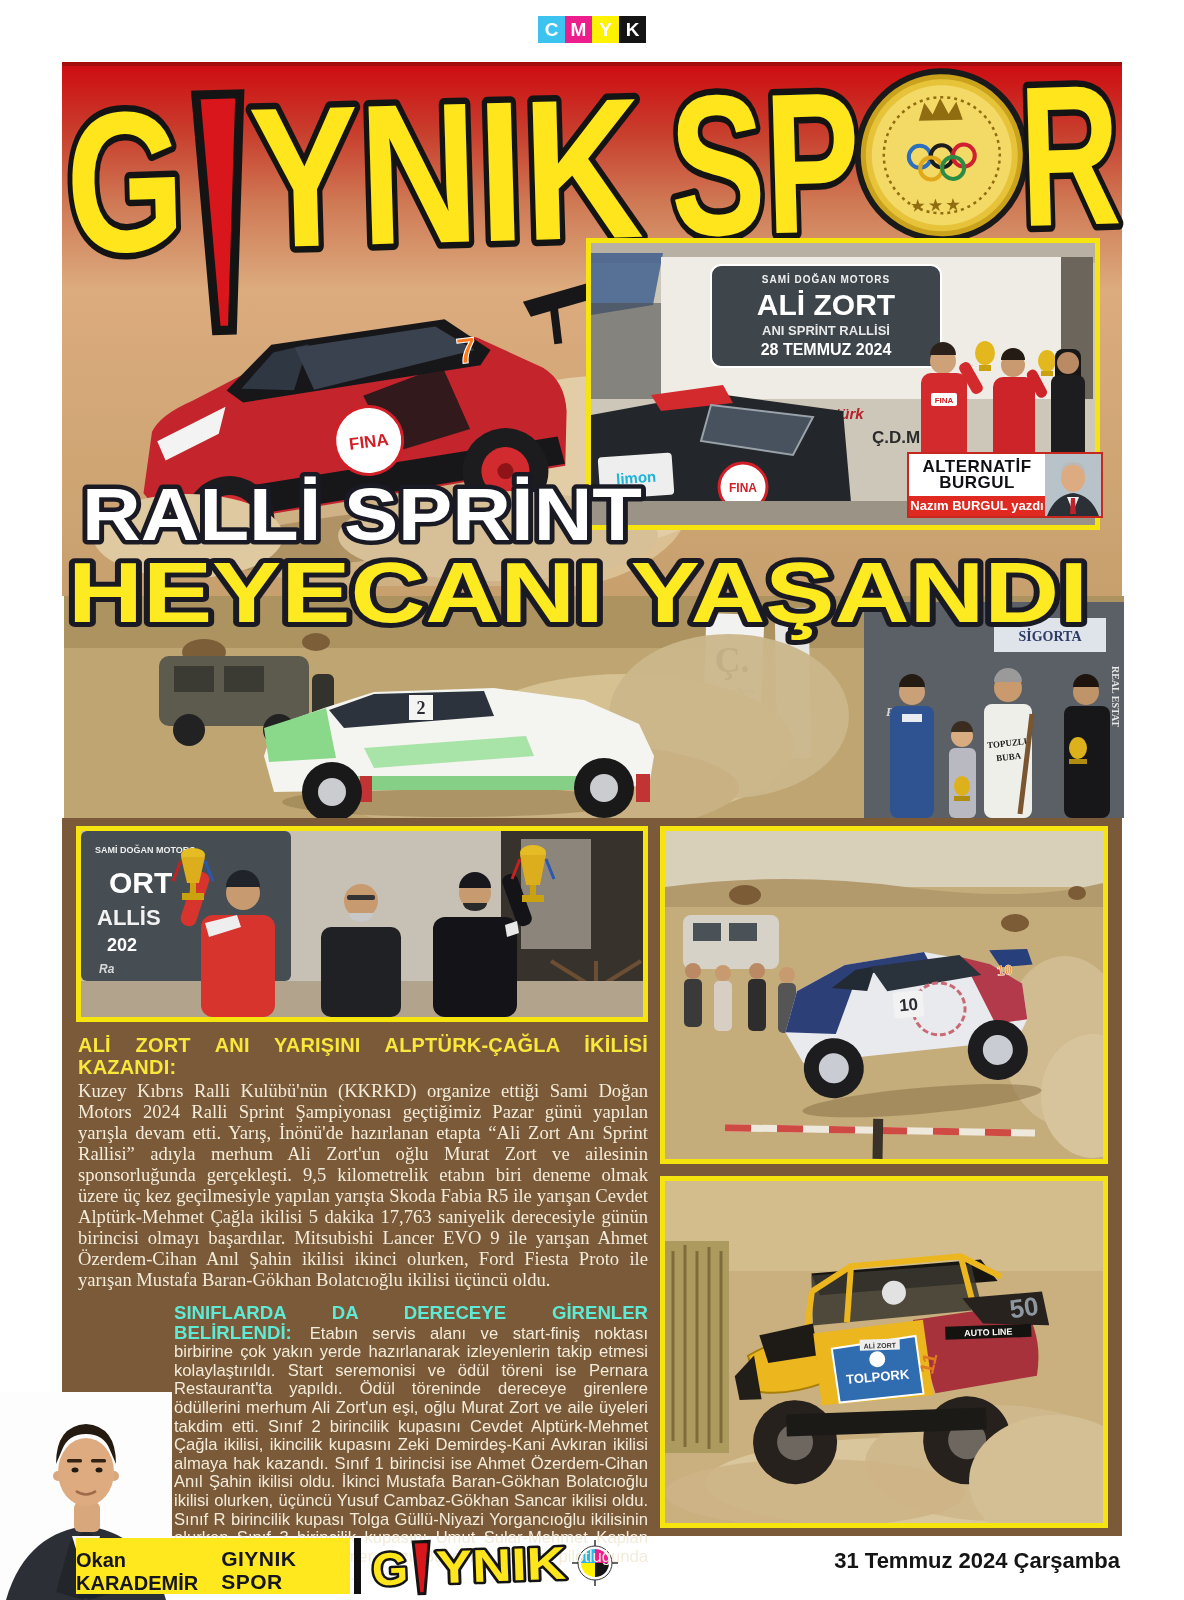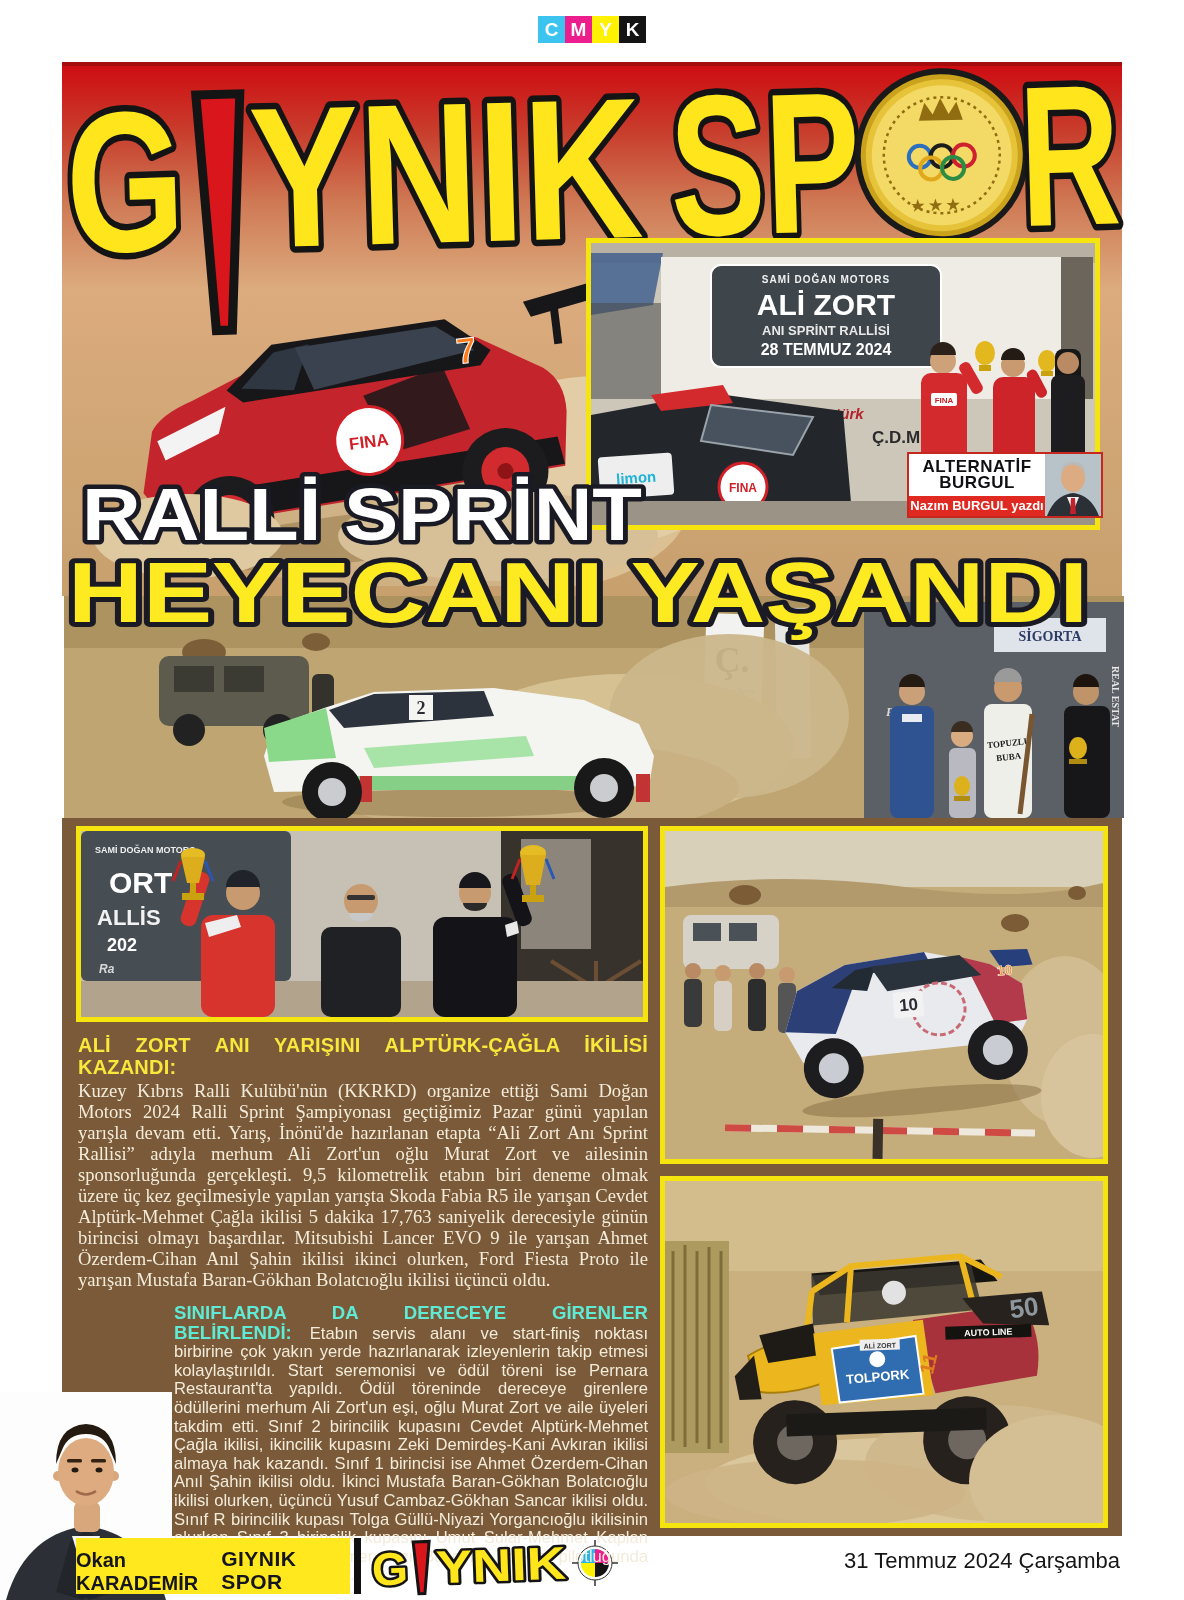--- a/index.html
+++ b/index.html
@@ -60,21 +60,21 @@
 
   
   .author-photo{position:absolute;left:0;top:1392px;width:172px;height:208px;z-index:30;background:#fff;}
   .footer-strip{position:absolute;left:76px;top:1538px;width:274px;height:56px;background:#ffe81e;z-index:31;
     display:flex;flex-direction:row;justify-content:center;align-items:flex-end;
     padding-right:12px;box-sizing:border-box;color:#15151f;font-weight:bold;line-height:1.12;}
   .footer-name{font-size:20px;}
   .footer-title{font-size:21px;letter-spacing:0.5px;}
   .footer-divider{position:absolute;left:354px;top:1538px;width:7px;height:56px;background:#101010;z-index:31;}
   .footer-logo{position:absolute;left:370px;top:1534px;z-index:31;overflow:visible;}
-  .page-date{position:absolute;right:64px;top:1548px;font-size:22px;font-weight:normal;color:#151515;z-index:31;}
+  .page-date{position:absolute;right:64px;top:1548px;font-size:22px;font-weight:bold;color:#151515;z-index:31;}
 </style>
 </head>
 <body>
 
 <div class="cmyk-bar">
   <div class="sw sw-c">
       <span>C</span>
     </div>
   <div class="sw sw-m">
       <span>M</span>

